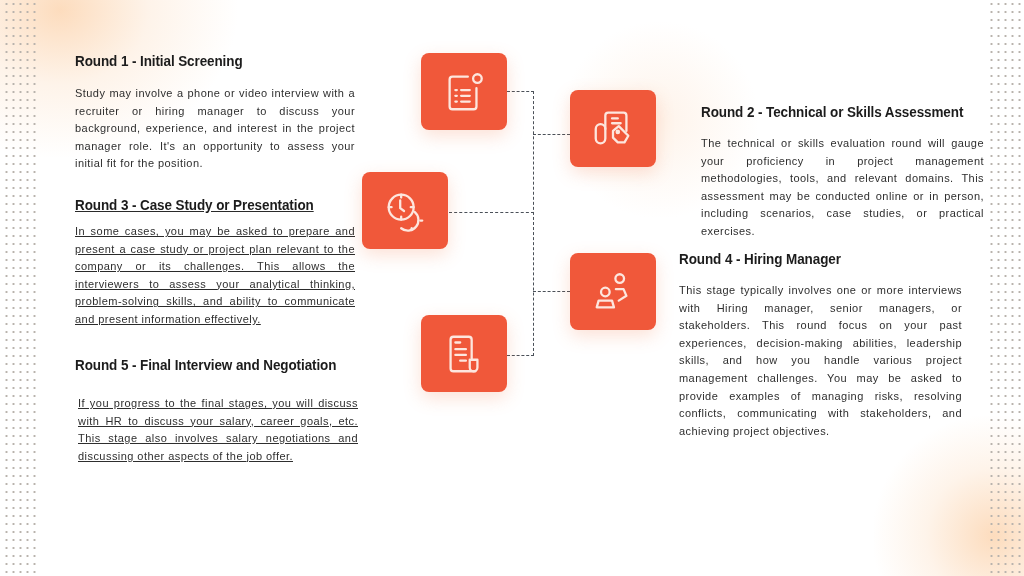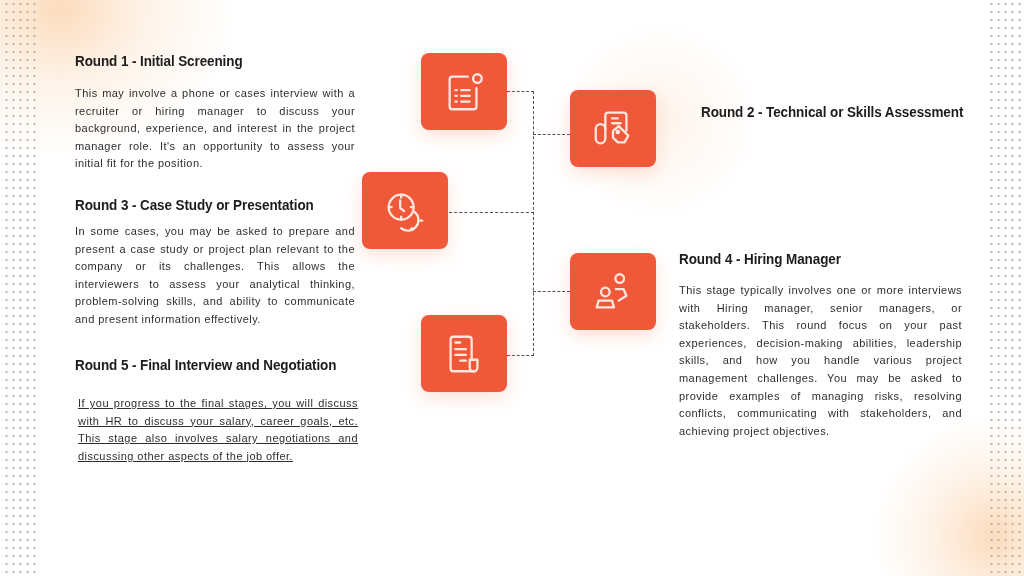--- a/index.html
+++ b/index.html
@@ -78,35 +78,36 @@
 <body>
 
 <div class="glow-tl"></div>
 <div class="glow-mid"></div>
 <div class="glow-br"></div>
 <div class="dots dots-left"></div>
 <div class="dots dots-right"></div>
 
 <div class="section" style="left:55px; top:53px; width:280px;">
   <h2>Round 1 -  Initial Screening</h2>
-  <p style="margin-top:16px;">This may involve a phone or cases interview with a recruiter or hiring manager to discuss your background, experience, and interest in the project manager role. It's an opportunity to assess your initial fit for the position.</p>
+  <p style="margin-top:16px;">Study may involve a phone or video interview with a recruiter or hiring manager to discuss your background, experience, and interest in the project manager role. It's an opportunity to assess your initial fit for the position.</p>
 </div>
 
-<div class="section" style="left:55px; top:197px; width:280px;">
+<div class="section" style="left:55px; top:197px; width:280px;text-decoration:underline;">
   <h2>Round 3 - Case Study or Presentation</h2>
   <p style="margin-top:10px;">In some cases, you may be asked to prepare and present a case study or project plan relevant to the company or its challenges. This allows the interviewers to assess your analytical thinking, problem-solving skills, and ability to communicate and present information effectively.</p>
 </div>
 
 <div class="section" style="left:55px; top:357px; width:283px;">
   <h2>Round 5 - Final Interview and Negotiation</h2>
   <p style="margin-top:22px; padding-left:3px;text-decoration:underline;">If you progress to the final stages, you will discuss with HR to discuss your salary, career goals, etc. This stage also involves salary negotiations and discussing other aspects of the job offer.</p>
 </div>
 
 <div class="section" style="left:681px; top:104px; width:283px;">
   <h2>Round 2 - Technical or Skills Assessment</h2>
+  <p style="margin-top:15px;">The technical or skills evaluation round will gauge your proficiency in project management methodologies, tools, and relevant domains. This assessment may be conducted online or in person, including scenarios, case studies, or practical exercises.</p>
 </div>
 
 <div class="section" style="left:659px; top:251px; width:283px;">
   <h2>Round 4 - Hiring Manager</h2>
   <p style="margin-top:15px;">This stage typically involves one or more interviews with Hiring manager, senior managers, or stakeholders. This round focus on your past experiences, decision-making abilities, leadership skills, and how you handle various project management challenges. You may be asked to provide examples of managing risks, resolving conflicts, communicating with stakeholders, and achieving project objectives.</p>
 </div>
 
 <div class="dash-v" style="left:533px; top:91px; height:265px;"></div>
 <div class="dash-h" style="left:507px; top:91px; width:27px;"></div>
 <div class="dash-h" style="left:533px; top:134px; width:37px;"></div>

